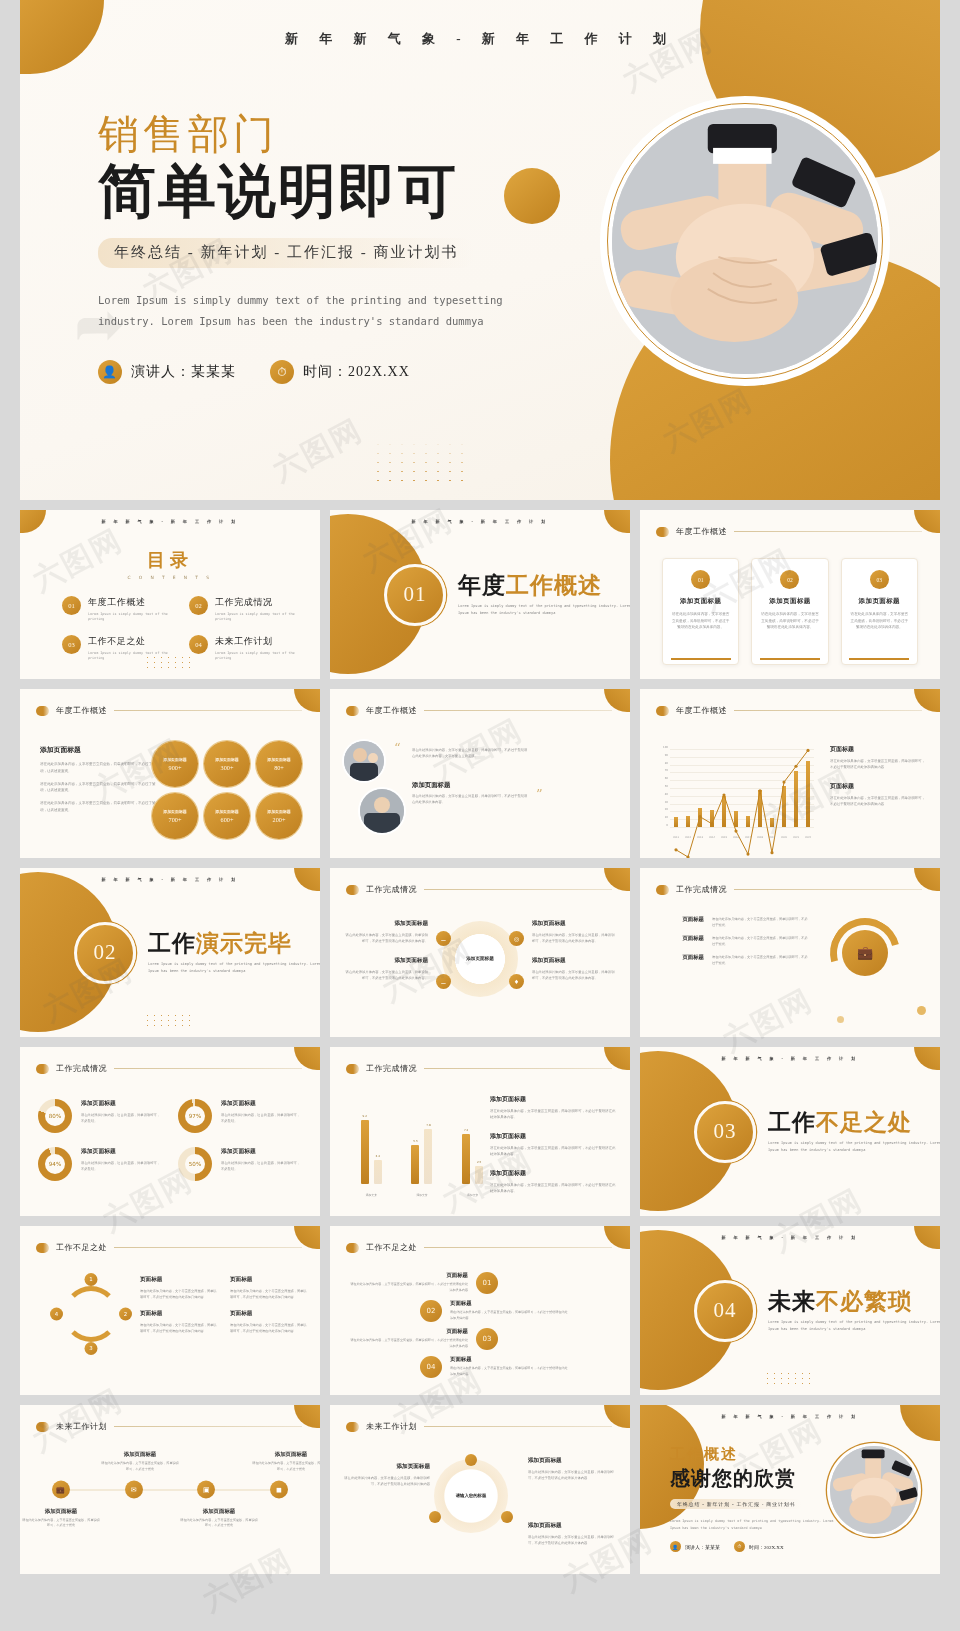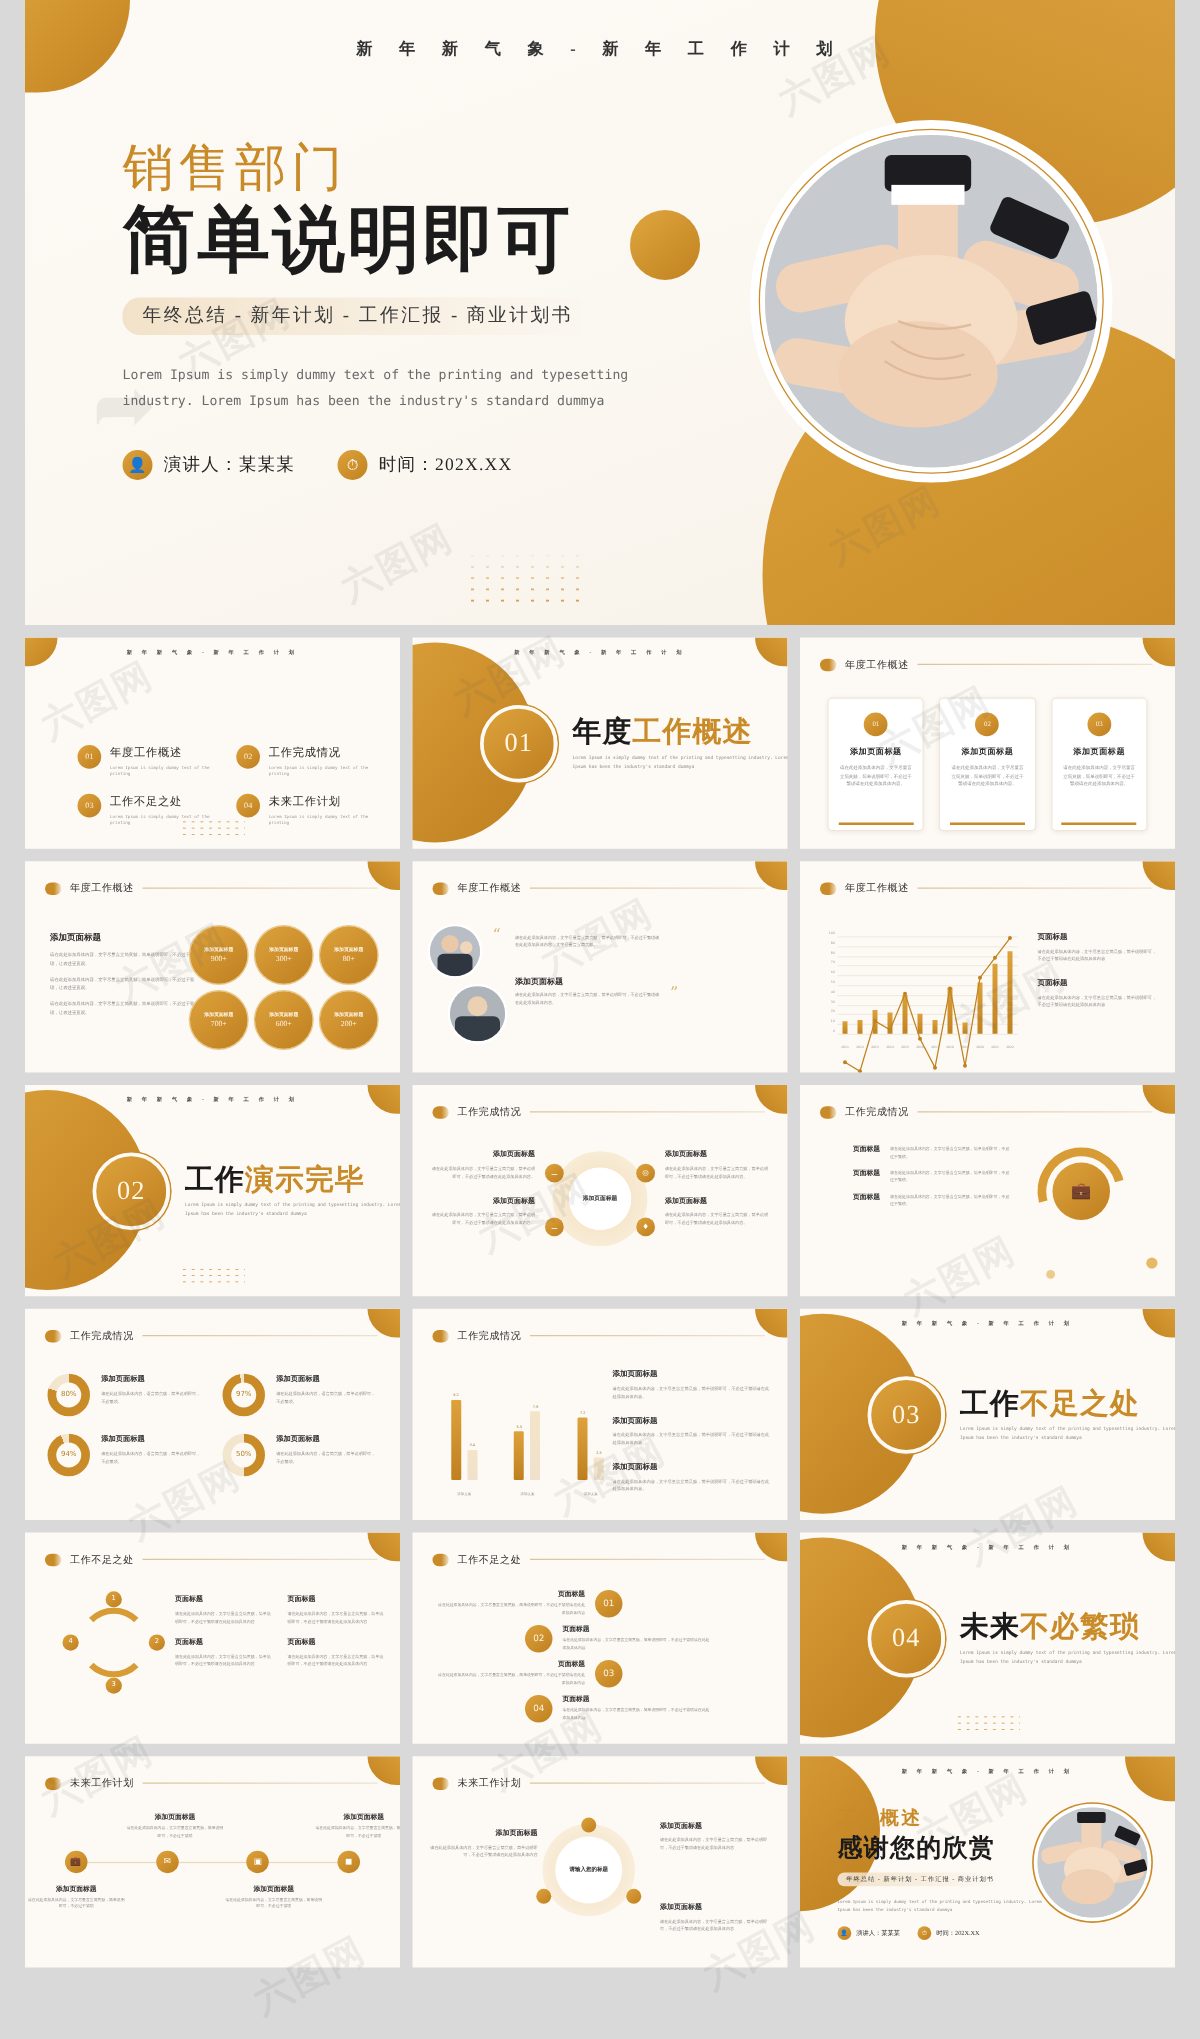--- a/index.html
+++ b/index.html
@@ -401,20 +401,24 @@
     <span style="left:640px;top:400px;">六图网</span>
     <span style="left:250px;top:430px;">六图网</span>
   </div>
 </div>
 
 <div class="grid">
 
   <div class="thumb">
     <div class="t-corner-tl"></div>
     <div class="t-topbar">新 年 新 气 象 - 新 年 工 作 计 划</div>
+    <div class="toc-title">
+      <div class="cn">目录</div>
+      <div class="en">C O N T E N T S</div>
+    </div>
     <div class="toc-grid">
       <div class="toc-item">
         <div class="toc-num">01</div>
         <div class="toc-tx">
             <div class="t">年度工作概述</div>
             <div class="s">Lorem Ipsum is simply dummy text of the printing</div>
           </div>
       </div>
       <div class="toc-item">
         <div class="toc-num">02</div>

